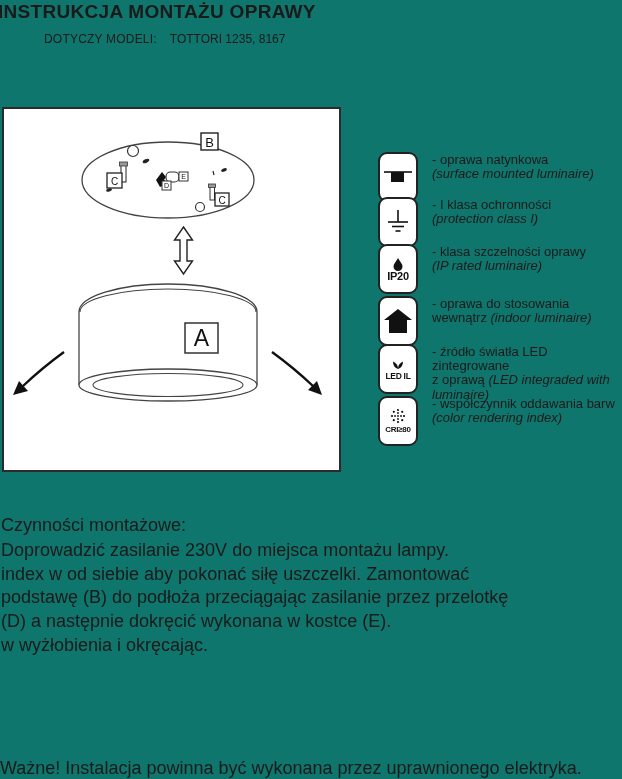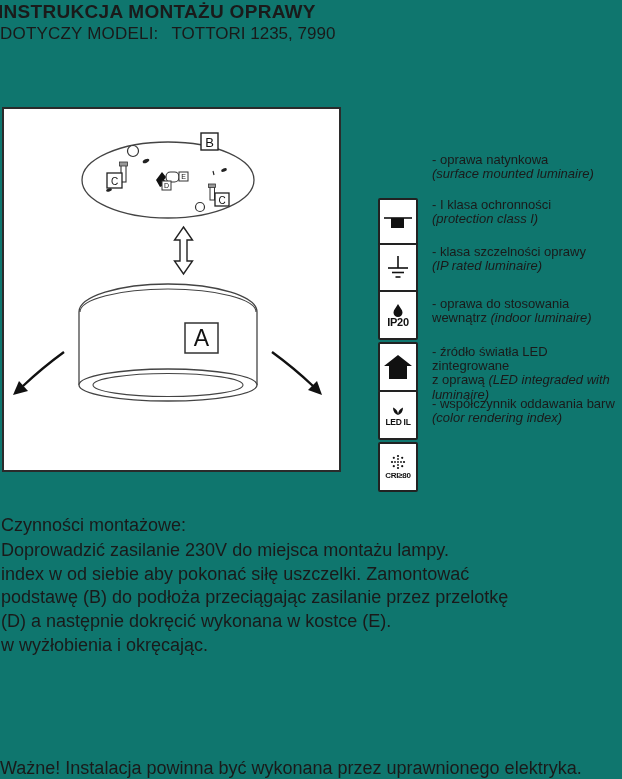--- a/index.html
+++ b/index.html
@@ -2,56 +2,56 @@
 <html><head>
 <meta charset="utf-8">
 <style>
   html,body { margin:0; padding:0; background:#fff; }
   .page {
     position:relative; width:622px; height:779px; background:#0f766e;
     overflow:hidden; font-family:"Liberation Sans", sans-serif; color:#1a1a1a;
   }
   .abs { position:absolute; }
   .title { left:-2px; top:1px; font-size:19px; font-weight:bold; letter-spacing:.3px; white-space:nowrap; }
-  .subtitle { left:0; top:24px; font-size:17px; white-space:nowrap; display:flex; }
+  .subtitle { left:0; top:32px; font-size:12px; white-space:nowrap; display:flex;padding-left:44px; }
   .subtitle .lbl { letter-spacing:.2px; }
   .subtitle .val { margin-left:13px; }
   .diagram-box {
     left:2px; top:107px; width:339px; height:365px;
     border:2px solid #2b2b2b; box-sizing:border-box; background:#fff;
   }
   .diagram-box svg { display:block; }
   svg text { font-family:"Liberation Sans", sans-serif; fill:#111; }
 
   .leg-row { position:absolute; left:378px; display:flex; align-items:flex-start; }
   .icon {
-    width:40px; height:50px; border:2px solid #222; border-radius:2px;
+    width:40px; height:50px; border:2px solid #222; border-radius:9px;
     box-sizing:border-box; background:#fff; flex:0 0 auto;
-    display:flex; flex-direction:column; align-items:center; justify-content:center;margin-top:46px;
+    display:flex; flex-direction:column; align-items:center; justify-content:center;
   }
   .icon .cap { font-weight:bold; color:#111; line-height:10px; letter-spacing:-.3px; }
   .cap-ip  { font-size:11px; }
   .cap-led { font-size:8.5px; margin-top:1px; }
   .cap-cri { font-size:8px;  margin-top:1px; }
   .leg-text { margin-left:14px; margin-top:1px; font-size:13px; line-height:14.2px; width:195px; }
   .it { font-style:italic; }
 
   .heading { left:1px; top:502px; font-size:18px;margin-top:13px; }
   .para { left:1px; top:539px; font-size:18px; line-height:23.7px; white-space:nowrap; }
   .warning { left:0px; top:758px; font-size:18px; white-space:nowrap; }
 </style>
 </head>
 <body>
 
 <div class="page">
 
   <div class="abs title">INSTRUKCJA MONTAŻU OPRAWY</div>
   <div class="abs subtitle">
     <span class="lbl">DOTYCZY MODELI:</span>
-    <span class="val">TOTTORI 1235, 7990</span>
+    <span class="val">TOTTORI 1235, 8167</span>
   </div>
 
   <div class="abs diagram-box">
     <svg width="335" height="361" viewBox="0 0 335 361">
 
       <ellipse cx="164" cy="71" rx="86" ry="38" fill="#fff" stroke="#444" stroke-width="1.3"></ellipse>
 
       <circle cx="129" cy="42" r="5.5" fill="#fff" stroke="#333" stroke-width="1.2"></circle>
       <circle cx="196" cy="98" r="4.5" fill="#fff" stroke="#333" stroke-width="1.2"></circle>
 

